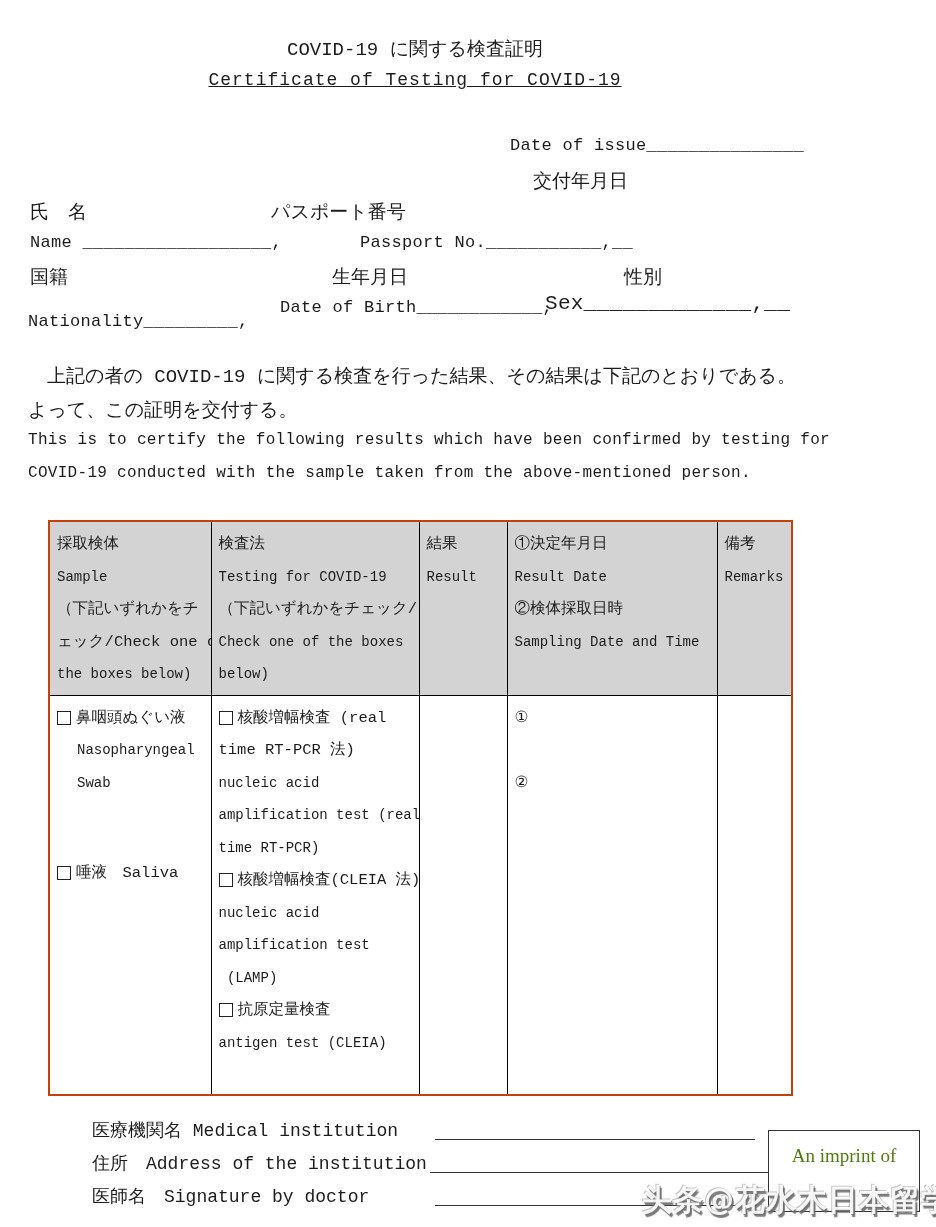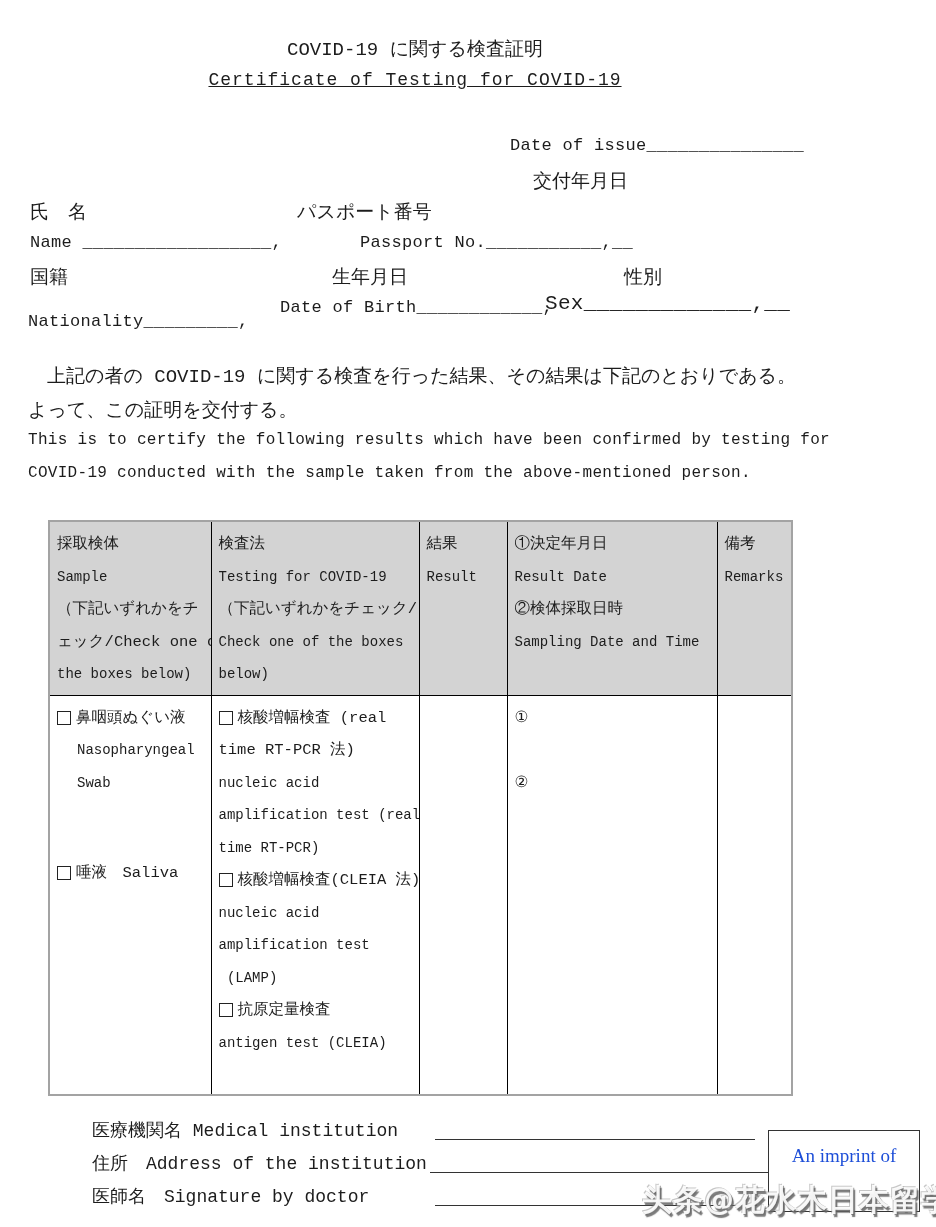--- a/index.html
+++ b/index.html
@@ -16,21 +16,21 @@
   .en-text { font-size: 16px; letter-spacing: 0.3px; }
   .title-line { width: 830px; left: 0; text-align: center; }
   .title-jp { font-size: 19px; }
   .title-en { font-size: 18px; letter-spacing: 1px; text-decoration: underline; }
 
   
   .cert-table {
     position: absolute; left: 48px; top: 520px;
     border-collapse: collapse; table-layout: fixed;
     width: 743px;
-    border: 2px solid #a3a3a3;
+    border: 2px solid #c2410c;
   }
   .cert-table td {
     border: 1px solid #000;
     vertical-align: top;
     padding: 6px 5px 4px 7px;
     overflow: hidden;
   }
   .cert-table tr.hdr td { background: #d3d3d3; height: 163px; }
   .cert-table tr.bod td { background: #fff; height: 400px; }
   .cell-lines div, .cell-line, .item, .sub { line-height: 32.5px; white-space: pre; }
@@ -60,21 +60,21 @@
   .stamp-box {
     position: absolute; left: 768px; top: 1130px;
     width: 152px; height: 82px;
     border: 1.6px solid #333;
     background: #fff;
     text-align: center;
     padding-top: 14px;
   }
   .stamp-text {
     font-family: "Liberation Serif", "DejaVu Serif", serif;
-    font-size: 19px; color: #1d4ed8;
+    font-size: 19px; color: #4d7c0f;
   }
   .watermark {
     position: absolute; left: 642px; top: 1180px;
     font-family: "DejaVu Sans", "Liberation Sans", sans-serif;
     font-weight: bold;
     font-size: 30px;
     letter-spacing: 1px;
     color: rgba(255,255,255,0.92);
     text-shadow: 2px 3px 1px rgba(100,100,100,0.85), -1px -1px 0 rgba(160,160,160,0.6), 1px 1px 0 rgba(120,120,120,0.7);
     z-index: 10;
@@ -84,21 +84,21 @@
 </head>
 <body>
 
 <div class="abs title-line title-jp" style="top:36px">COVID-19 に関する検査証明</div>
 <div class="abs title-line title-en" style="top:70px">Certificate of Testing for COVID-19</div>
 
 <div class="abs en-text" style="top:136px;left:510px;font-size:17px">Date of issue_______________</div>
 <div class="abs jp-text" style="top:168px;left:533px">交付年月日</div>
 
 <div class="abs jp-text" style="top:199px;left:30px">氏　名</div>
-<div class="abs jp-text" style="top:199px;left:297px">パスポート番号</div>
+<div class="abs jp-text" style="top:199px;left:271px">パスポート番号</div>
 
 <div class="abs en-text" style="top:233px;left:30px;font-size:17px">Name __________________,</div>
 <div class="abs en-text" style="top:233px;left:360px;font-size:17px">Passport No.___________,__</div>
 
 <div class="abs jp-text" style="top:264px;left:30px">国籍</div>
 <div class="abs jp-text" style="top:264px;left:332px">生年月日</div>
 <div class="abs jp-text" style="top:264px;left:624px">性別</div>
 
 <div class="abs en-text" style="top:312px;left:28px;font-size:17px">Nationality_________,</div>
 <div class="abs en-text" style="top:298px;left:280px;font-size:17px">Date of Birth____________,</div>

